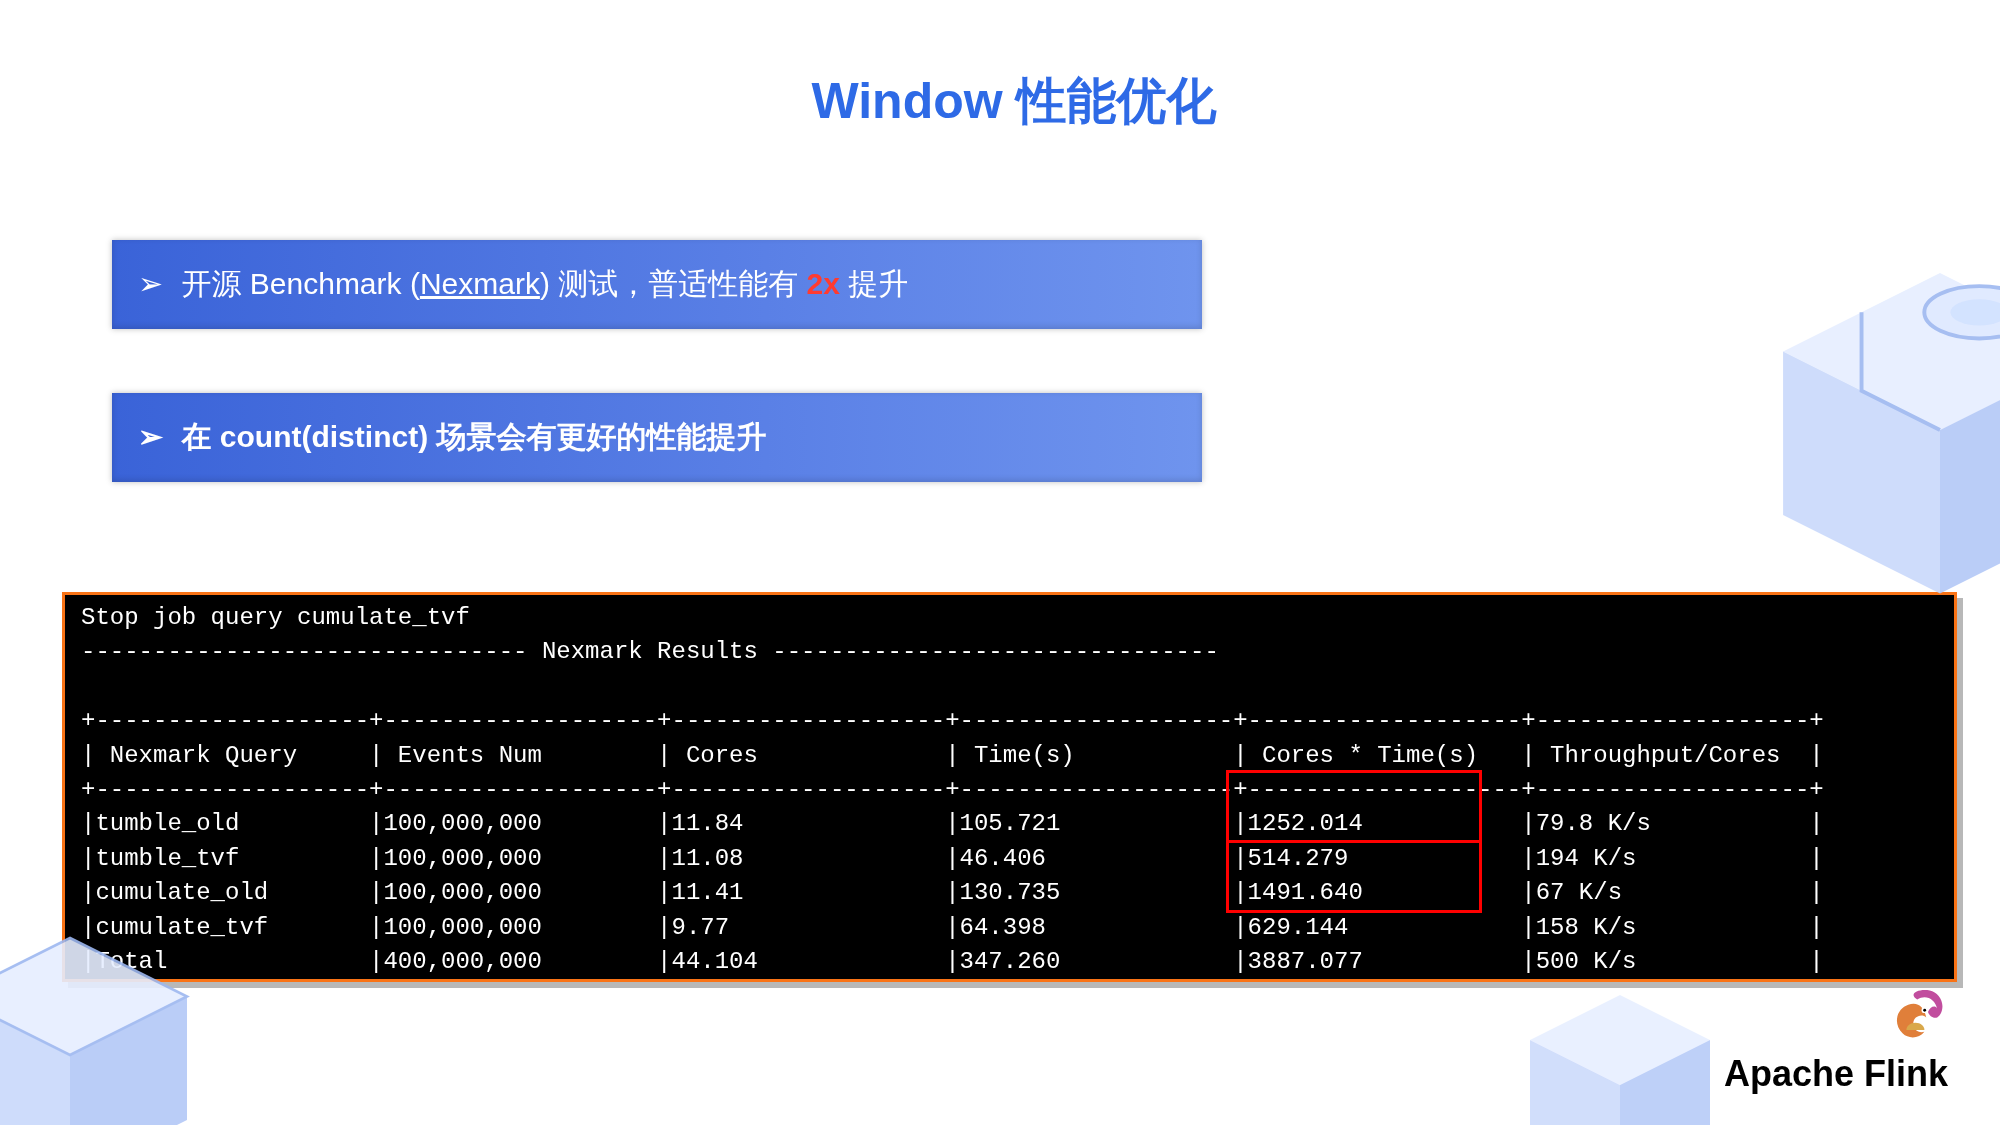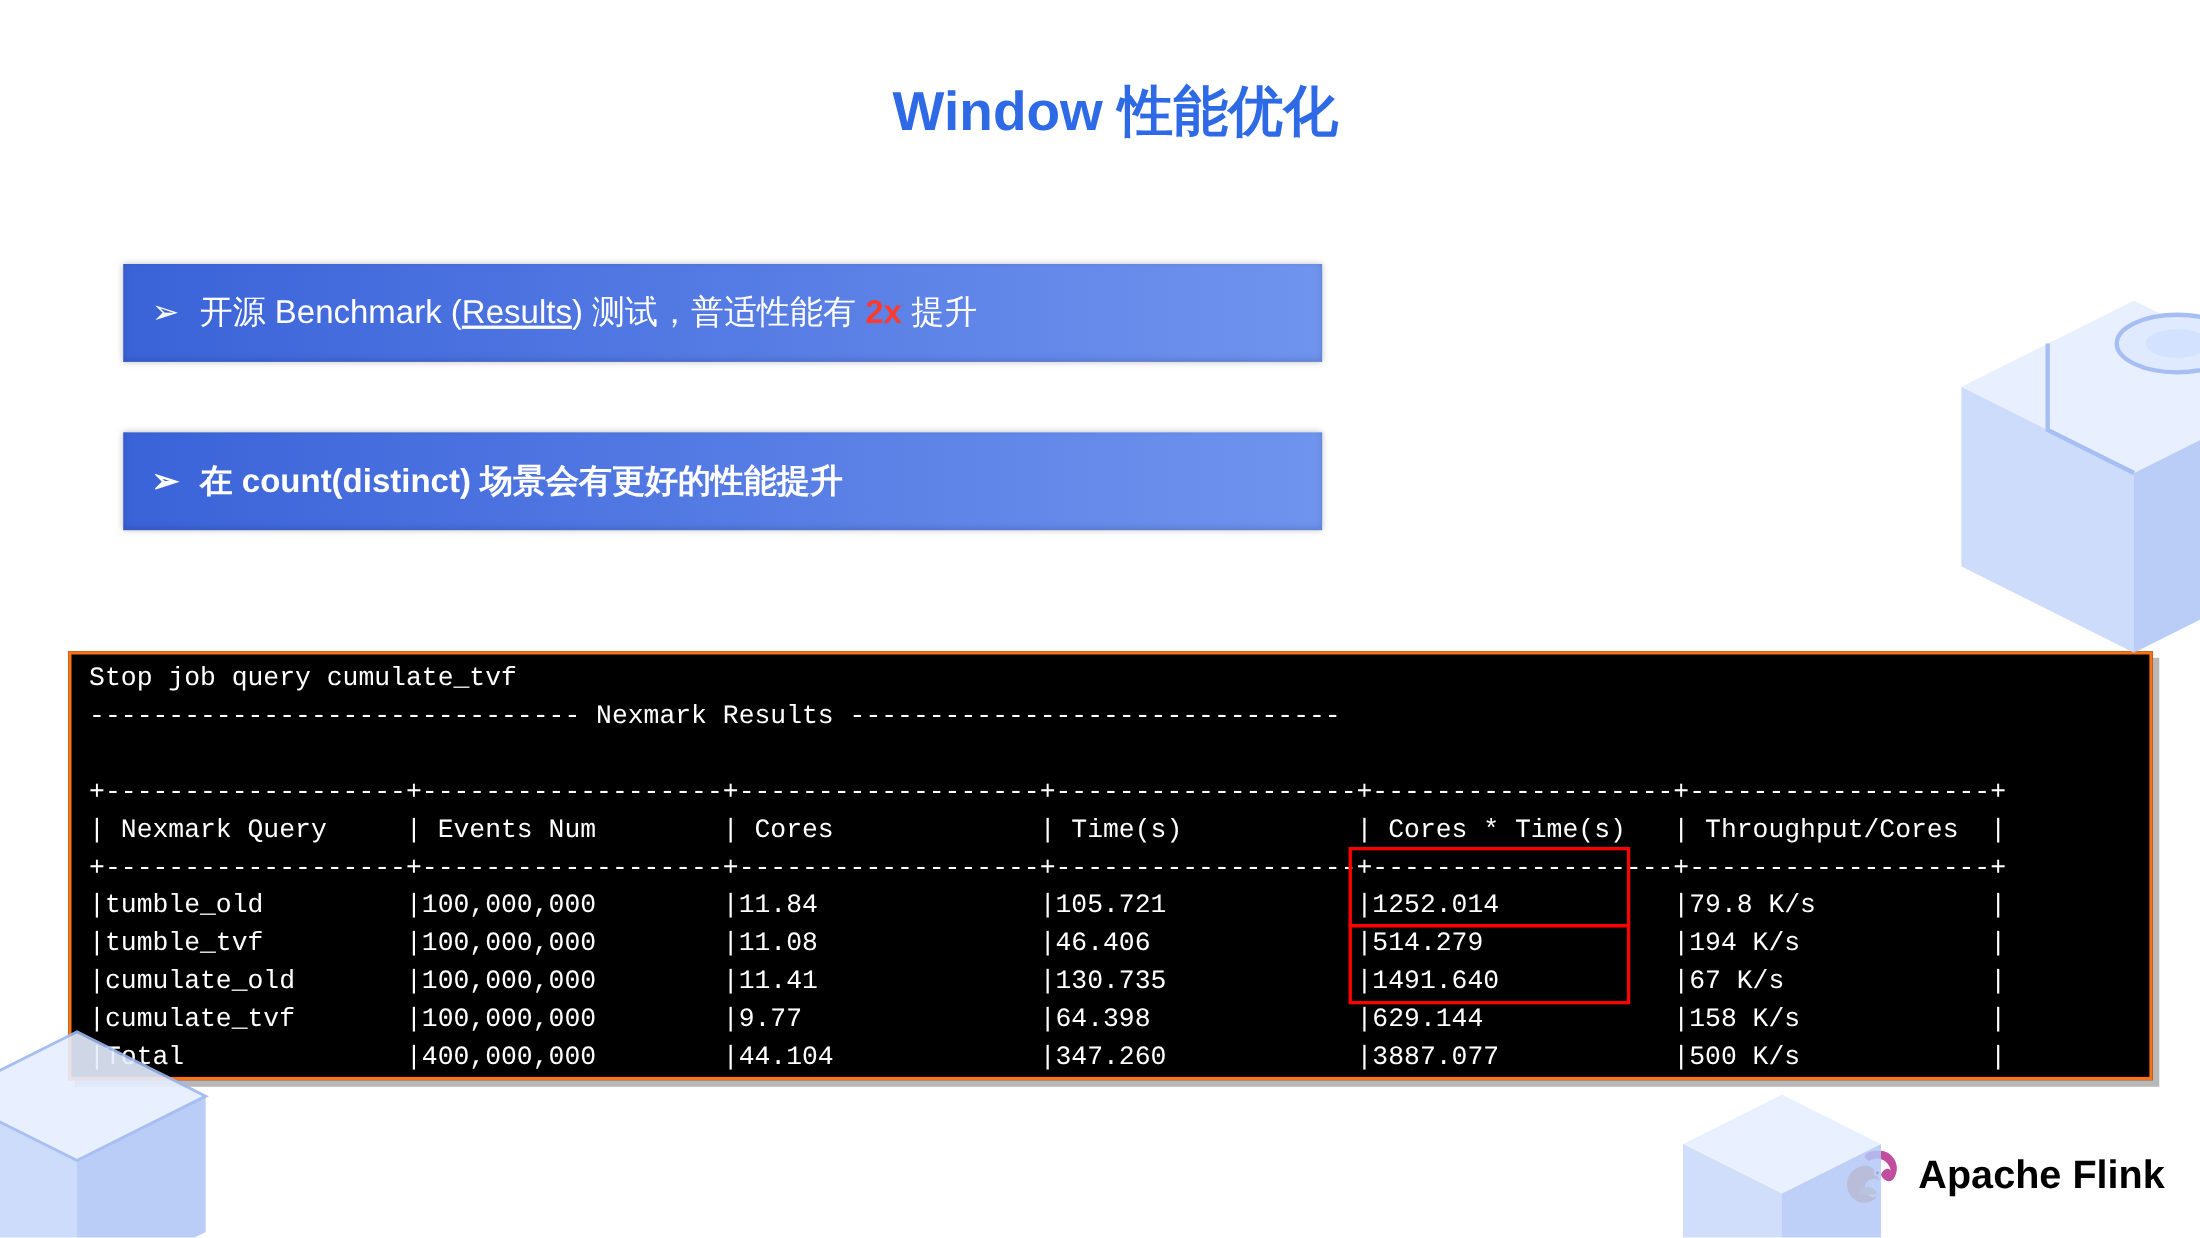--- a/index.html
+++ b/index.html
@@ -77,24 +77,25 @@
     background: transparent;
     pointer-events: none;
   }
   .hl1 { top: 770px; left: 1226px; width: 250px; height: 67px; }
   .hl2 { top: 840px; left: 1226px; width: 250px; height: 67px; }
 
   
   .footer {
     position: absolute;
     bottom: 30px;
-    right: 32px;
+    right: 52px;
     display: flex;
-    align-items: center;
+    align-items: flex-end;
     gap: 14px;
+    flex-direction: column;
   }
   .footer-text {
     font-size: 36px;
     font-weight: 700;
     color: #000;
   }
   .squirrel {
     width: 58px;
     height: 54px;
     position: relative;
@@ -109,21 +110,21 @@
   .cube-br { bottom: -60px; right: 280px; width: 200px; height: 200px; opacity: .85; }
 
 </style>
 </head>
 <body>
 
 <div class="title">Window 性能优化</div>
 
 <div class="bullet bullet-1">
   <span class="arrow">➢</span>
-  <span>开源 Benchmark (</span><span class="underline">Results</span><span>) 测试，普适性能有 </span><span class="red">2x</span><span> 提升</span>
+  <span>开源 Benchmark (</span><span class="underline">Nexmark</span><span>) 测试，普适性能有 </span><span class="red">2x</span><span> 提升</span>
 </div>
 
 <div class="bullet bullet-2">
   <span class="arrow">➢</span>
   <span>在 count(distinct) 场景会有更好的性能提升</span>
 </div>
 
 <div class="terminal" id="terminal">Stop job query cumulate_tvf
 ------------------------------- Nexmark Results -------------------------------
 

